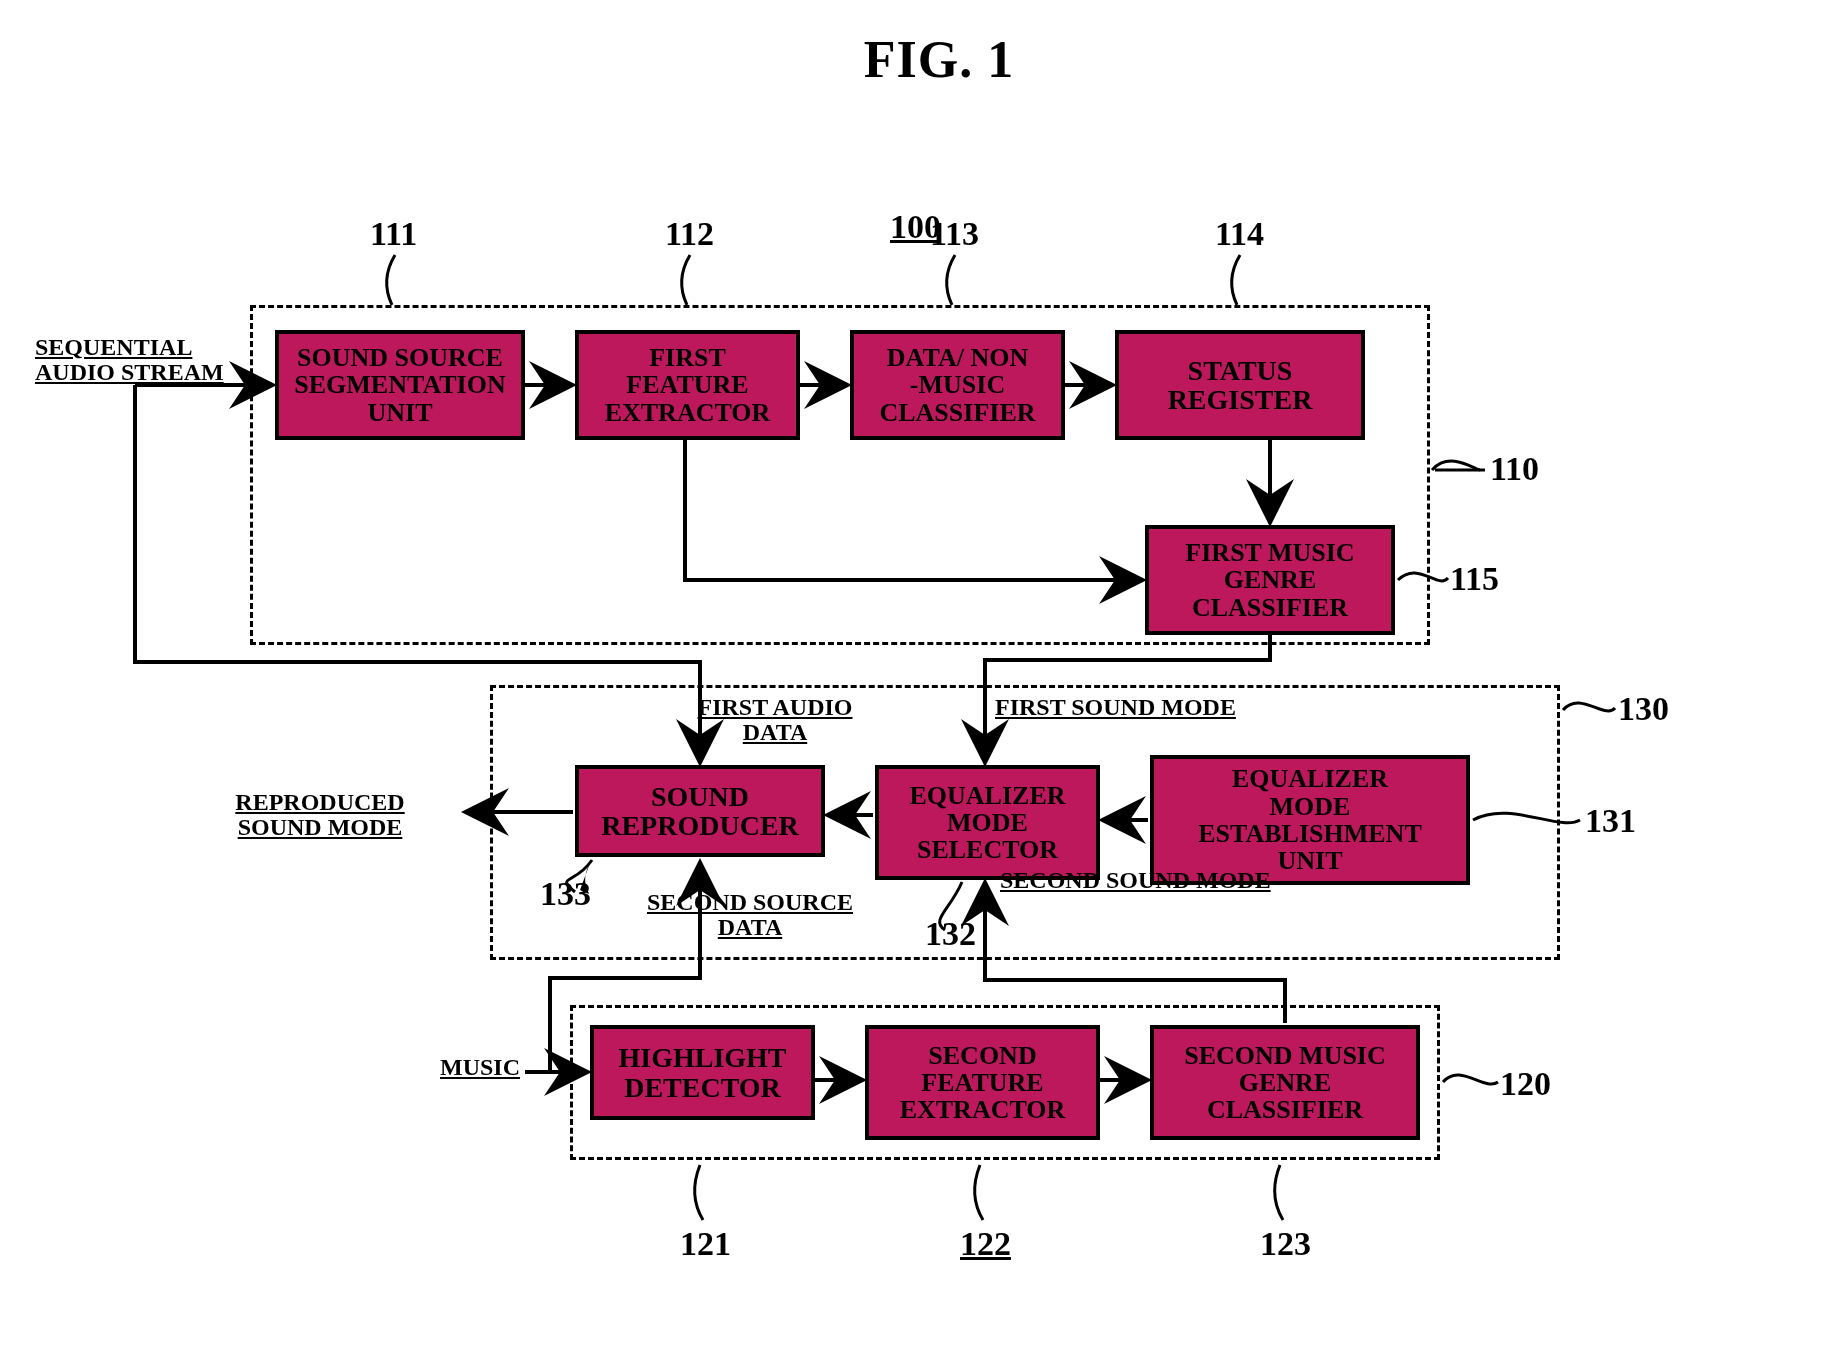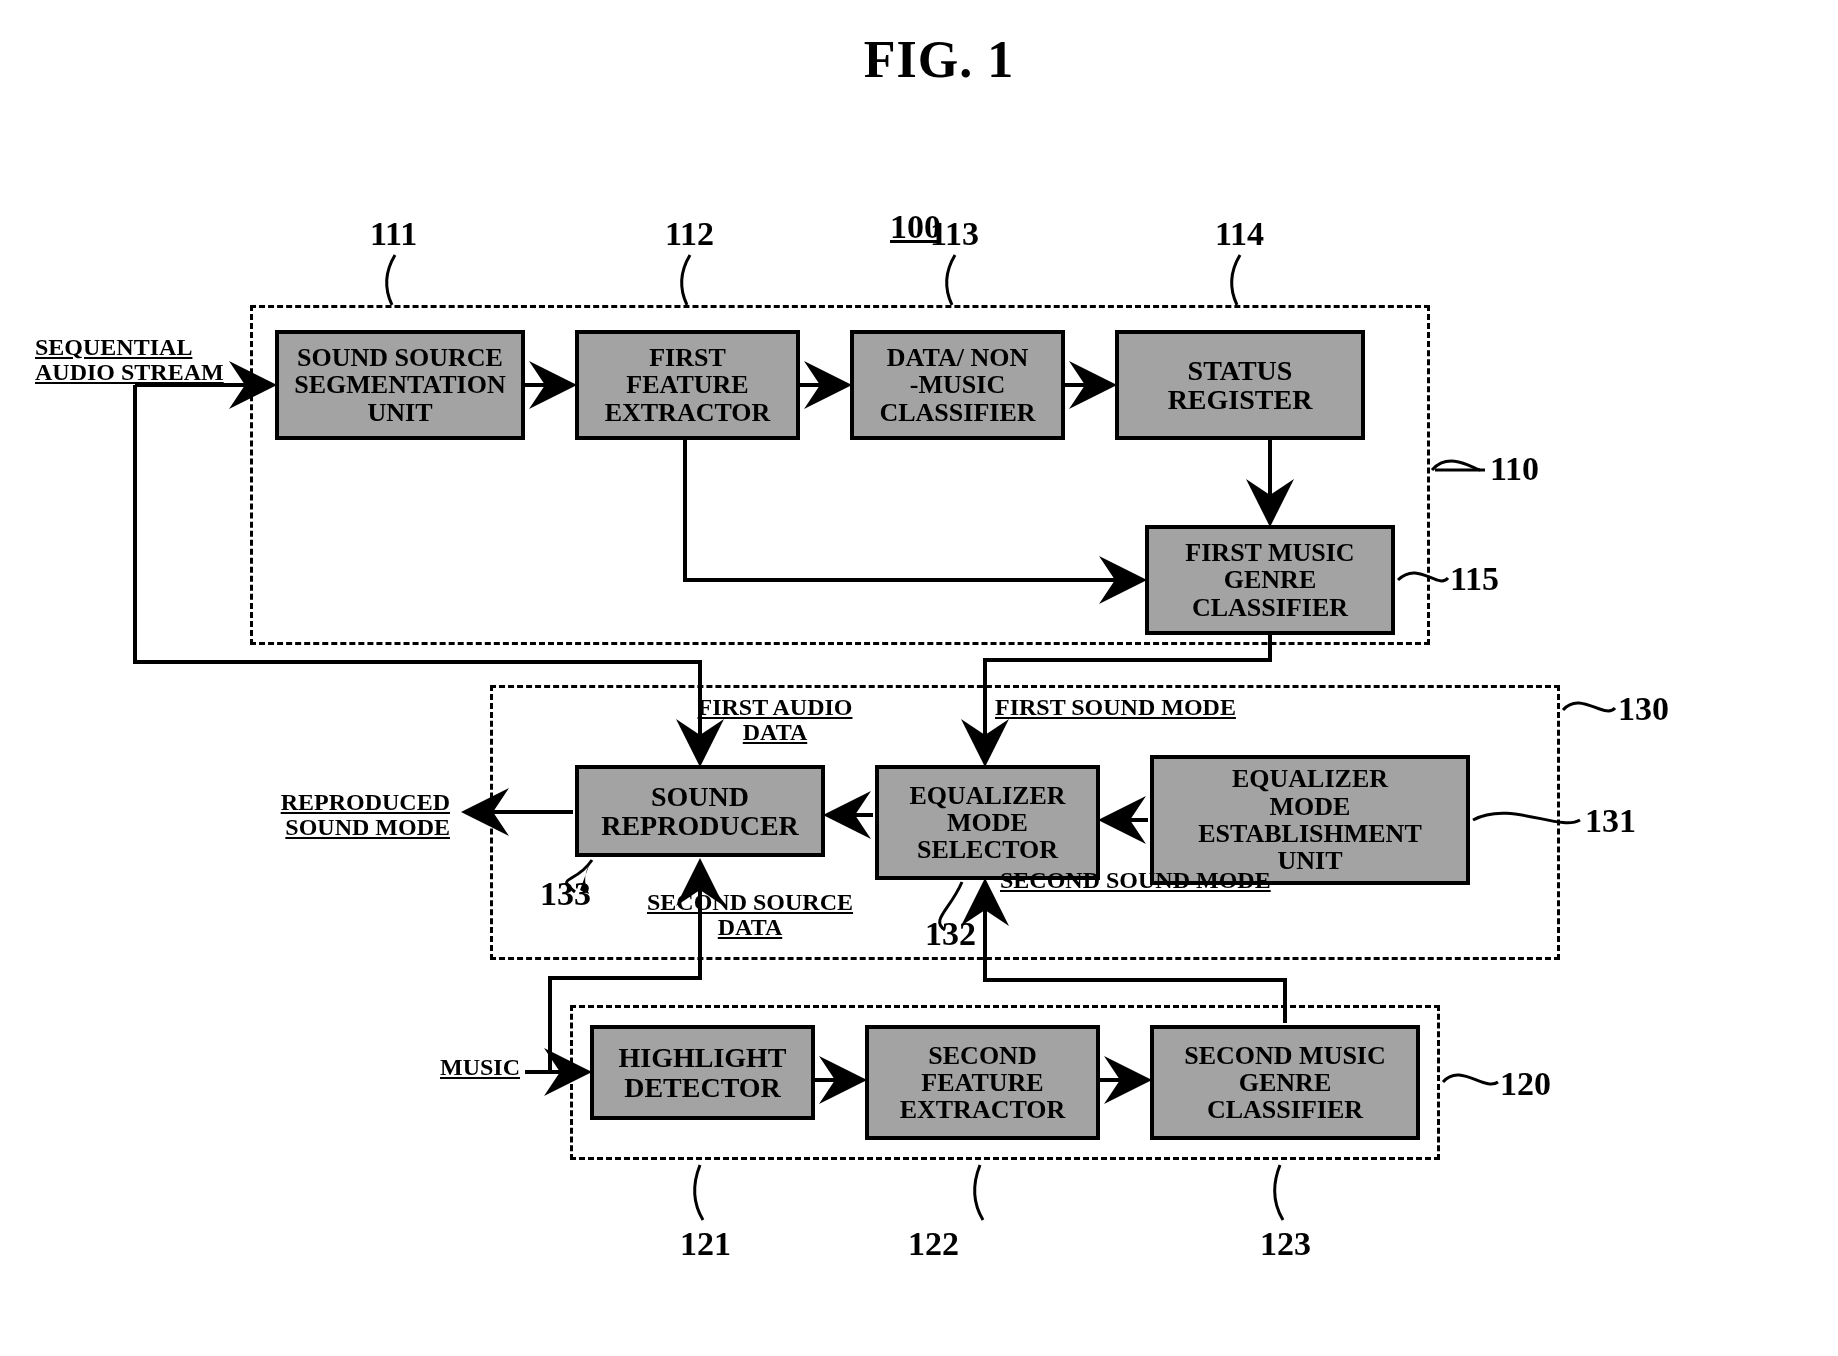--- a/index.html
+++ b/index.html
@@ -40,21 +40,21 @@
   .block {
     position: absolute;
     border: 4px solid #000;
     display: flex;
     align-items: center;
     justify-content: center;
     text-align: center;
     font-size: 26px;
     line-height: 1.05;
     padding: 4px 6px;
-    background: #a3a3a3;
+    background: #be185d;
   }
   .io-label, .signal-label {
     position: absolute;
     font-size: 24px;
     text-align: center;
     line-height: 1.05;
     text-decoration: underline;
   }
   
   svg.wires {
@@ -172,31 +172,31 @@
 GENRE
 CLASSIFIER</span>
     </div>
 
   <div class="ref" style="left:1480px; top:1045px;">120</div>
   <svg class="wires">
     <path d="M 1423 1062 C 1440 1042, 1465 1072, 1478 1062" stroke="#000" stroke-width="3" fill="none"></path>
   </svg>
 
   <div class="ref" style="left:660px; top:1205px;">121</div>
-  <div class="ref" style="left:888px; top:1205px;">122</div>
+  <div class="ref" style="left:940px; top:1205px;text-decoration:underline;">122</div>
   <div class="ref" style="left:1240px; top:1205px;">123</div>
   <svg class="wires">
     <path d="M 683 1200 Q 668 1175 680 1145" stroke="#000" stroke-width="3" fill="none"></path>
     <path d="M 963 1200 Q 948 1175 960 1145" stroke="#000" stroke-width="3" fill="none"></path>
     <path d="M 1263 1200 Q 1248 1175 1260 1145" stroke="#000" stroke-width="3" fill="none"></path>
   </svg>
 
   <div class="io-label" style="left: 15px; top: 315px; width: 230px; text-align: left; white-space: pre-line;">SEQUENTIAL
 AUDIO STREAM</div>
-  <div class="io-label" style="left: 170px; top: 770px; width: 260px; text-align: right; white-space: pre-line;">REPRODUCED
+  <div class="io-label" style="left: 170px; top: 770px; width: 260px; text-align: center; white-space: pre-line;">REPRODUCED
 SOUND MODE</div>
   <div class="io-label" style="left:380px; top:1035px; width:120px; text-align:right;">MUSIC</div>
 
   <div class="signal-label" style="left: 640px; top: 675px; width: 230px; white-space: pre-line;">FIRST AUDIO
 DATA</div>
   <div class="signal-label" style="left:975px; top:675px; width:310px; text-align:left;">FIRST SOUND MODE</div>
   <div class="signal-label" style="left: 600px; top: 870px; width: 260px; white-space: pre-line;">SECOND SOURCE
 DATA</div>
   <div class="signal-label" style="left:980px; top:848px; width:340px; text-align:left;">SECOND SOUND MODE</div>
 

